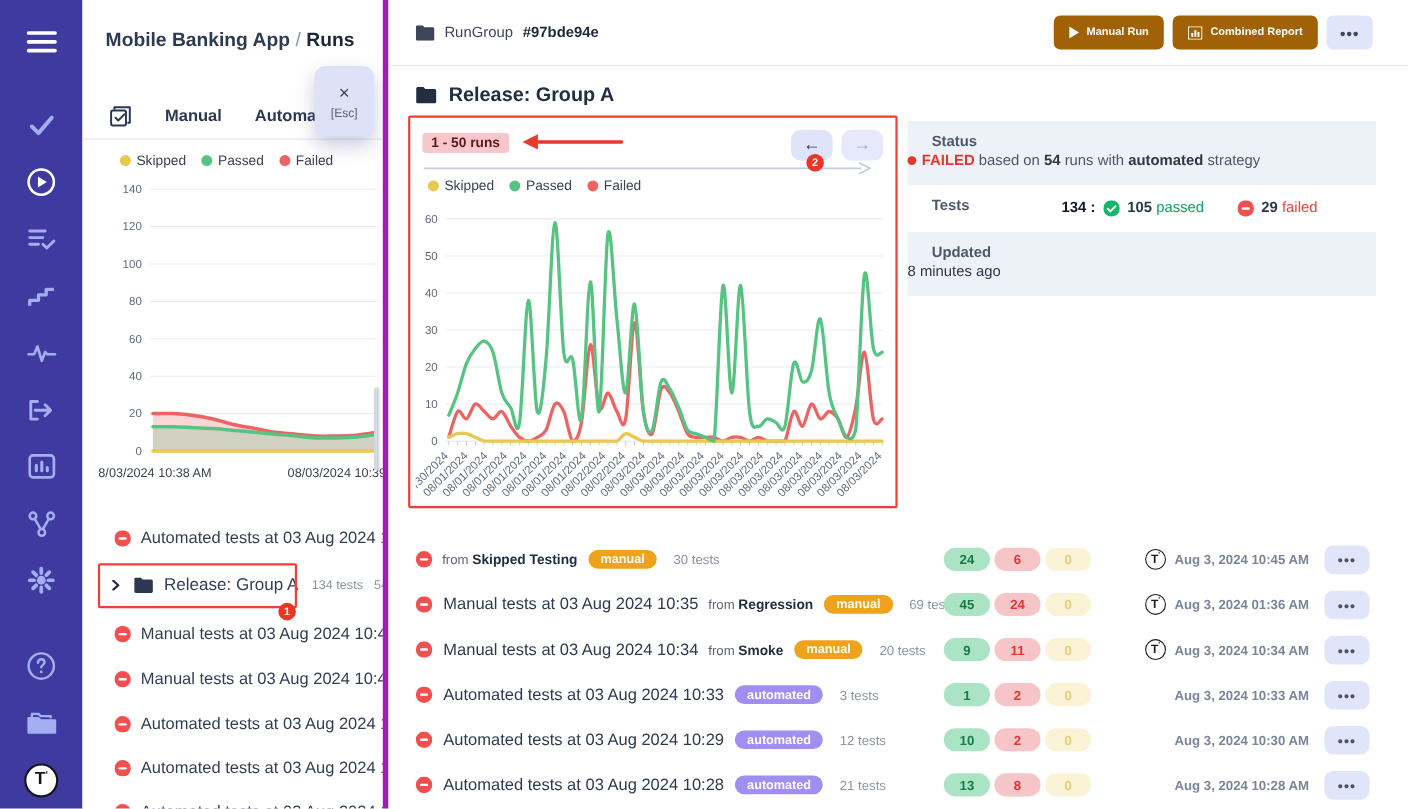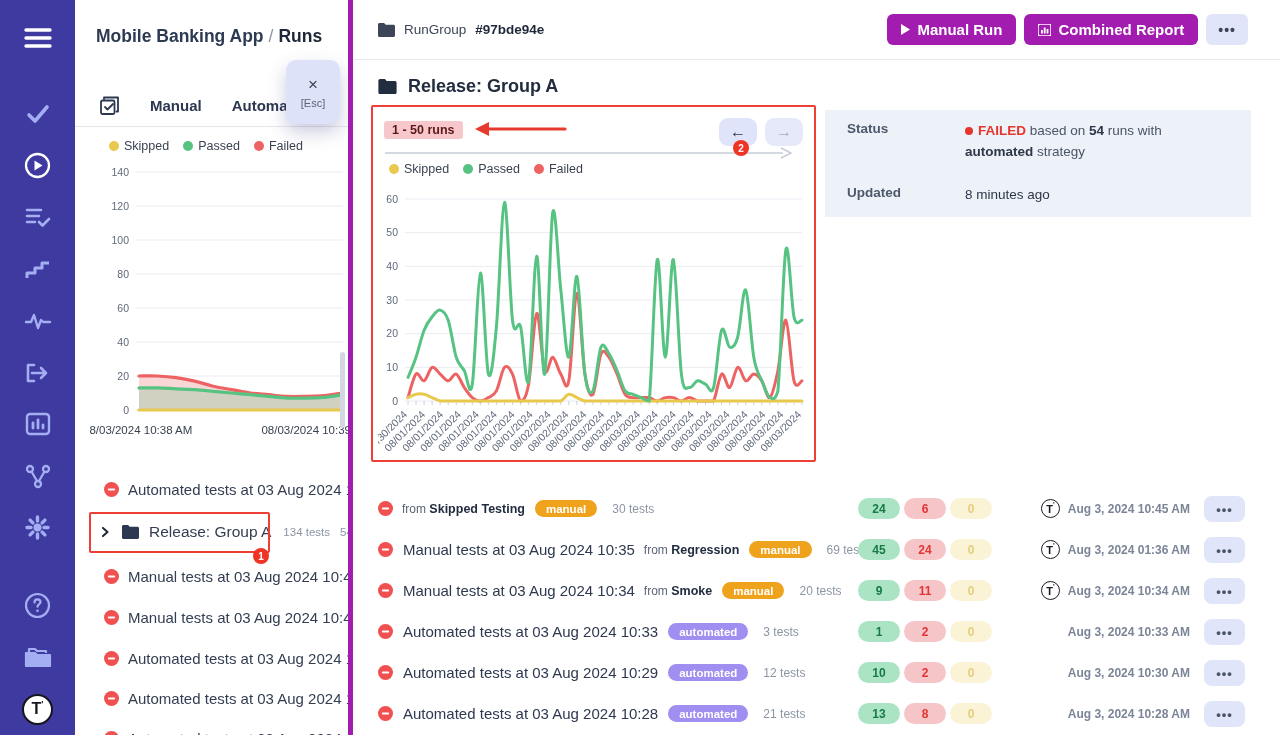--- a/index.html
+++ b/index.html
@@ -61,22 +61,22 @@
     border-radius:50%; display:flex; align-items:center; justify-content:center; z-index:5; }
   .ann-badge.b1 { left:178px; top:86px; }
 
   
   .main { position:absolute; left:354px; top:0; width:926px; height:735px; background:#fff; }
   .main-header { position:absolute; top:0; left:0; width:100%; height:60px; display:flex; align-items:center;
     padding:0 32px 0 24px; border-bottom:1px solid #e7e9ee; }
   .mh-crumb { display:flex; align-items:center; gap:9px; font-size:13.5px; color:#3c4658; }
   .mh-crumb b { color:#1e2838;text-align:right; }
   .mh-actions { margin-left:auto; display:flex; gap:8px; }
-  .btn { height:31px; border:none; border-radius:6px; background:#a21caf; color:#fff; font-family:inherit;
-    font-size:15px; font-weight:700; display:flex; align-items:center; gap:7px; padding:0 14px; cursor:pointer; }
+  .btn { height:31px; border:none; border-radius:6px; background:#a16207; color:#fff; font-family:inherit;
+    font-size:10px; font-weight:700; display:flex; align-items:center; gap:7px; padding:0 14px; cursor:pointer; }
   .btn svg { fill:#fff; }
   .btn.light { background:#e1e5f9; color:#3c4658; font-size:14px; padding:0 12px; letter-spacing:1px; }
   .release-row { position:absolute; left:24px; top:76px; display:flex; align-items:center; gap:11px; }
   .release-row .title { font-size:18px; font-weight:700; color:#222d3f; }
 
   
   .chart-panel { position:absolute; left:17px; top:105px; width:445px; height:357px; border:2.5px solid #ef3e35;
     border-radius:2px; background:#fff; }
   .range-label { position:absolute; left:11px; top:14px; background:#f6c8cc; border-radius:3px; padding:2px 8px;
     font-size:12.5px; font-weight:700; color:#5e1717; }
@@ -86,21 +86,21 @@
     cursor:pointer; font-family:inherit; line-height:1; }
   .pg-btn.next { background:#e6e9fa; color:#a7b0c0; }
   .ann-badge.b2 { left:360px; top:33px; }
   .slider-arrow { position:absolute; left:12px; top:40px; }
   .cp-legend { position:absolute; left:16px; top:55px; }
   .cp-chart { position:absolute; left:5px; top:64px; }
 
   
   .status-table { position:absolute; left:471px; top:110px; width:426px; font-size:13.5px; }
   .st-row { display:flex; padding:11px 0; }
-  .st-row.alt { background:#edf1f8; }
+  .st-row.alt { background:#edf1f8;flex-direction:column; }
   .st-label { width:140px; flex:none; padding-left:22px; font-weight:700; color:#4e586b; }
   .st-val { color:#4a5568; line-height:1.55; padding-right:18px; }
   .st-val b { color:#2d3748; }
   .failed-txt { color:#e8352c; font-weight:700; }
   .st-dot { display:inline-block; width:8px; height:8px; border-radius:50%; background:#e8352c; margin-right:5px; }
   .tests-line { display:flex; align-items:center; gap:7px; }
   .tests-line .total { font-weight:700; color:#111827; }
   .grn { color:#10a35e; } .rd { color:#ef3f38; }
   .tests-line .gap { width:16px; }
   .tests-line svg { flex:none; }
@@ -490,20 +490,37 @@
         <path d="M 30 226.63333333333333 C 31.3 226.1 35.4 223.8 38.0 223.3 C 40.7 222.7 43.4 222.7 46.1 223.3 C 48.8 223.8 51.4 225.5 54.1 226.6 C 56.8 227.8 59.5 229.4 62.2 230.0 C 64.8 230.0 67.5 230.0 70.2 230.0 C 72.9 230.0 75.6 230.0 78.2 230.0 C 80.9 230.0 83.6 230.0 86.3 230.0 C 89.0 230.0 91.6 230.0 94.3 230.0 C 97.0 230.0 99.7 230.0 102.4 230.0 C 105.0 230.0 107.7 230.0 110.4 230.0 C 113.1 230.0 115.8 230.0 118.4 230.0 C 121.1 230.0 123.8 230.0 126.5 230.0 C 129.2 230.0 131.9 230.0 134.5 230.0 C 137.2 230.0 139.9 230.0 142.6 230.0 C 145.3 230.0 147.9 230.0 150.6 230.0 C 153.3 230.0 156.0 230.0 158.7 230.0 C 161.3 230.0 164.0 230.0 166.7 230.0 C 169.4 230.0 172.1 230.0 174.7 230.0 C 177.4 230.0 180.1 230.0 182.8 230.0 C 185.5 228.9 188.1 223.8 190.8 223.3 C 193.5 222.7 196.2 225.5 198.9 226.6 C 201.5 227.8 204.2 229.4 206.9 230.0 C 209.6 230.0 212.3 230.0 214.9 230.0 C 217.6 230.0 220.3 230.0 223.0 230.0 C 225.7 230.0 228.3 230.0 231.0 230.0 C 233.7 230.0 236.4 230.0 239.1 230.0 C 241.7 230.0 244.4 230.0 247.1 230.0 C 249.8 230.0 252.5 230.0 255.1 230.0 C 257.8 230.0 260.5 230.0 263.2 230.0 C 265.9 230.0 268.5 230.0 271.2 230.0 C 273.9 230.0 276.6 230.0 279.3 230.0 C 281.9 230.0 284.6 230.0 287.3 230.0 C 290.0 230.0 292.7 230.0 295.3 230.0 C 298.0 230.0 300.7 230.0 303.4 230.0 C 306.1 230.0 308.7 230.0 311.4 230.0 C 314.1 230.0 316.8 230.0 319.5 230.0 C 322.1 230.0 324.8 230.0 327.5 230.0 C 330.2 230.0 332.9 230.0 335.6 230.0 C 338.2 230.0 340.9 230.0 343.6 230.0 C 346.3 230.0 349.0 230.0 351.6 230.0 C 354.3 230.0 357.0 230.0 359.7 230.0 C 362.4 230.0 365.0 230.0 367.7 230.0 C 370.4 230.0 373.1 230.0 375.8 230.0 C 378.4 230.0 381.1 230.0 383.8 230.0 C 386.5 230.0 389.2 230.0 391.8 230.0 C 394.5 230.0 397.2 230.0 399.9 230.0 C 402.6 230.0 405.2 230.0 407.9 230.0 C 410.6 230.0 413.3 230.0 416.0 230.0 C 418.6 230.0 422.7 230.0 424.0 230.0" fill="none" stroke="#e8c84d" stroke-width="3" stroke-linejoin="round" stroke-linecap="round"></path>
         <path d="M 30 206.43333333333334 C 31.3 203.1 35.4 194.1 38.0 186.2 C 40.7 178.4 43.4 166.0 46.1 159.3 C 48.8 152.6 51.4 149.2 54.1 145.8 C 56.8 142.5 59.5 138.5 62.2 139.1 C 64.8 139.7 67.5 141.3 70.2 149.2 C 72.9 157.1 75.6 177.8 78.2 186.2 C 80.9 194.6 83.6 195.2 86.3 199.7 C 89.0 204.2 91.6 229.4 94.3 213.2 C 97.0 196.9 99.7 103.8 102.4 102.1 C 105.0 100.4 107.7 194.1 110.4 203.1 C 113.1 212.0 115.8 184.6 118.4 155.9 C 121.1 127.3 123.8 32.5 126.5 31.4 C 129.2 30.2 131.9 128.4 134.5 149.2 C 137.2 170.0 139.9 145.8 142.6 155.9 C 145.3 166.0 147.9 221.6 150.6 209.8 C 153.3 198.0 156.0 86.4 158.7 85.2 C 161.3 84.1 164.0 210.4 166.7 203.1 C 169.4 195.8 172.1 55.5 174.7 41.5 C 177.4 27.4 180.1 94.8 182.8 118.9 C 185.5 143.0 188.1 188.5 190.8 186.2 C 193.5 184.0 196.2 102.6 198.9 105.4 C 201.5 108.2 204.2 184.0 206.9 203.1 C 209.6 222.1 212.3 224.4 214.9 219.9 C 217.6 215.4 220.3 182.3 223.0 176.1 C 225.7 170.0 228.3 178.9 231.0 182.9 C 233.7 186.8 236.4 193.5 239.1 199.7 C 241.7 205.9 244.4 216.0 247.1 219.9 C 249.8 223.8 252.5 222.1 255.1 223.3 C 257.8 224.4 260.5 225.5 263.2 226.6 C 265.9 227.8 268.5 230.0 271.2 230.0 C 273.9 207.0 276.6 95.9 279.3 88.6 C 281.9 81.3 284.6 186.2 287.3 186.2 C 290.0 186.2 292.7 85.8 295.3 88.6 C 298.0 91.4 300.7 181.7 303.4 203.1 C 306.1 224.4 308.7 215.4 311.4 216.5 C 314.1 217.7 316.8 210.4 319.5 209.8 C 322.1 209.2 324.8 212.0 327.5 213.2 C 330.2 214.3 332.9 225.5 335.6 216.5 C 338.2 207.6 340.9 166.0 343.6 159.3 C 346.3 152.6 349.0 175.0 351.6 176.1 C 354.3 177.3 357.0 175.6 359.7 166.0 C 362.4 156.5 365.0 115.5 367.7 118.9 C 370.4 122.3 373.1 171.1 375.8 186.2 C 378.4 201.4 381.1 203.1 383.8 209.8 C 386.5 216.5 389.2 224.9 391.8 226.6 C 394.5 228.3 397.2 230.0 399.9 219.9 C 402.6 195.2 405.2 90.8 407.9 78.5 C 410.6 66.2 413.3 134.0 416.0 145.8 C 418.6 157.6 422.7 148.6 424.0 149.2" fill="none" stroke="#57c383" stroke-width="3" stroke-linejoin="round" stroke-linecap="round"></path>
       </svg>
   </div>
 
   <div class="status-table">
     <div class="st-row alt">
       <span class="st-label">Status</span>
       <span class="st-val"><span class="st-dot"></span><span class="failed-txt">FAILED</span><span> based on </span><b>54</b><span> runs with </span><b>automated</b><span> strategy</span></span>
     </div>
+    <div class="st-row">
+      <span class="st-label">Tests</span>
+      <span class="st-val tests-line">
+        <span class="total">134 :</span>
+        <svg width="15" height="15" viewBox="0 0 15 15">
+            <circle cx="7.5" cy="7.5" r="7.5" fill="#12b76a"></circle>
+            <path d="M4 7.8l2.4 2.4L11 5.5" stroke="#fff" stroke-width="1.8" fill="none" stroke-linecap="round" stroke-linejoin="round"></path>
+          </svg>
+        <span class="grn"><b>105</b> <span>passed</span></span>
+        <span class="gap"></span>
+        <svg width="15" height="15" viewBox="0 0 15 15">
+            <circle cx="7.5" cy="7.5" r="7.5" fill="#f15050"></circle>
+            <rect x="3.8" y="6.4" width="7.4" height="2.2" rx="1.1" fill="#fff"></rect>
+          </svg>
+        <span class="rd"><b>29</b> <span>failed</span></span>
+      </span>
+    </div>
     <div class="st-row alt">
       <span class="st-label">Updated</span>
       <span class="st-val" style="color:#2d3748">8 minutes ago</span>
     </div>
   </div>
 
   <div class="runs-list">
 
     <div class="run-row">
       <svg class="minus-ic" width="15" height="15" viewBox="0 0 15 15">

